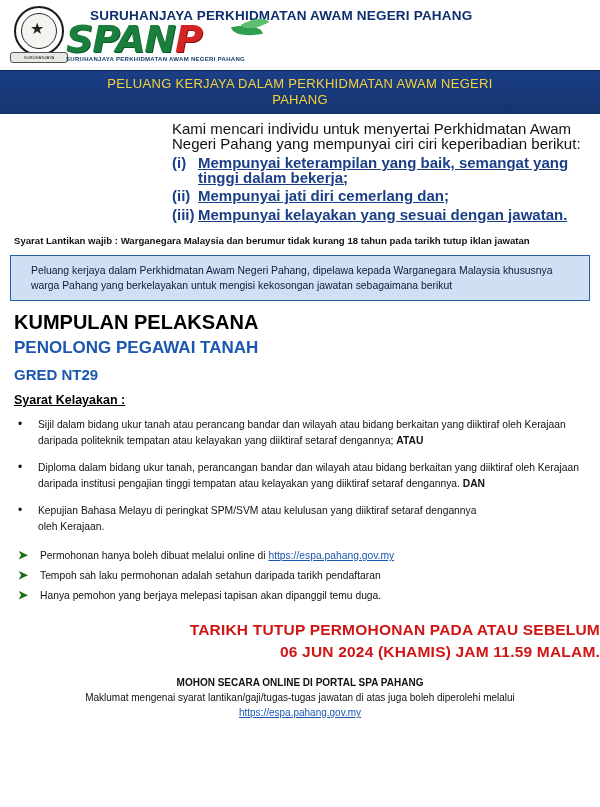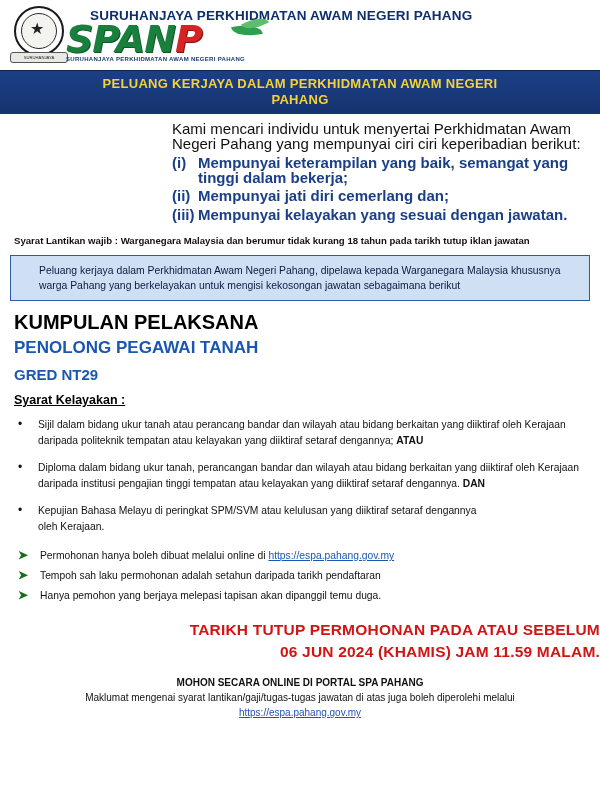--- a/index.html
+++ b/index.html
@@ -113,21 +113,21 @@
   }
 
   
   .banner {
     position: relative;
     background: linear-gradient(#1b3f86, #15336e);
     color: #f4d23c;
     text-align: center;
     padding: 5px 2px 6px;
     font-size: 13px;
-    font-weight: bold;
+    font-weight: normal;
     line-height: 16px;
     letter-spacing: 0.3px;
     border-top: 1px solid #0d2550;
   }
 
   
   .intro {
     padding: 8px 4px 2px 172px;
     font-size: 15px;
     color: #111;
@@ -135,36 +135,36 @@
   }
   .intro p { margin: 0 0 5px 0; }
   .intro-list { margin: 0; padding: 0; list-style: none; }
   .intro-list li {
     display: flex;
     margin-bottom: 4px;
     font-weight: bold;
     color: #1b3f86;
   }
   .intro-list .marker { width: 26px; flex: 0 0 26px; }
-  .intro-list .txt { flex: 1; }
+  .intro-list .txt { flex: 1; text-decoration: underline; }
 
   .syarat-lantikan {
     padding: 6px 13px 8px 14px;
     font-size: 9.6px;
     font-weight: bold;
     color: #111;
     line-height: 13px;
   }
 
   
   .highlight {
     margin: 0 10px;
     background: #cfe0f5;
     border: 1px solid #2a5ba8;
-    padding: 7px 28px;
+    padding: 7px 20px;
     font-size: 10.4px;
     color: #0b1a3c;
     line-height: 15px;
   }
 
   
   .jobblock { padding: 10px 14px 2px 14px; }
   .kumpulan {
     font-size: 20px;
     font-weight: bold;

